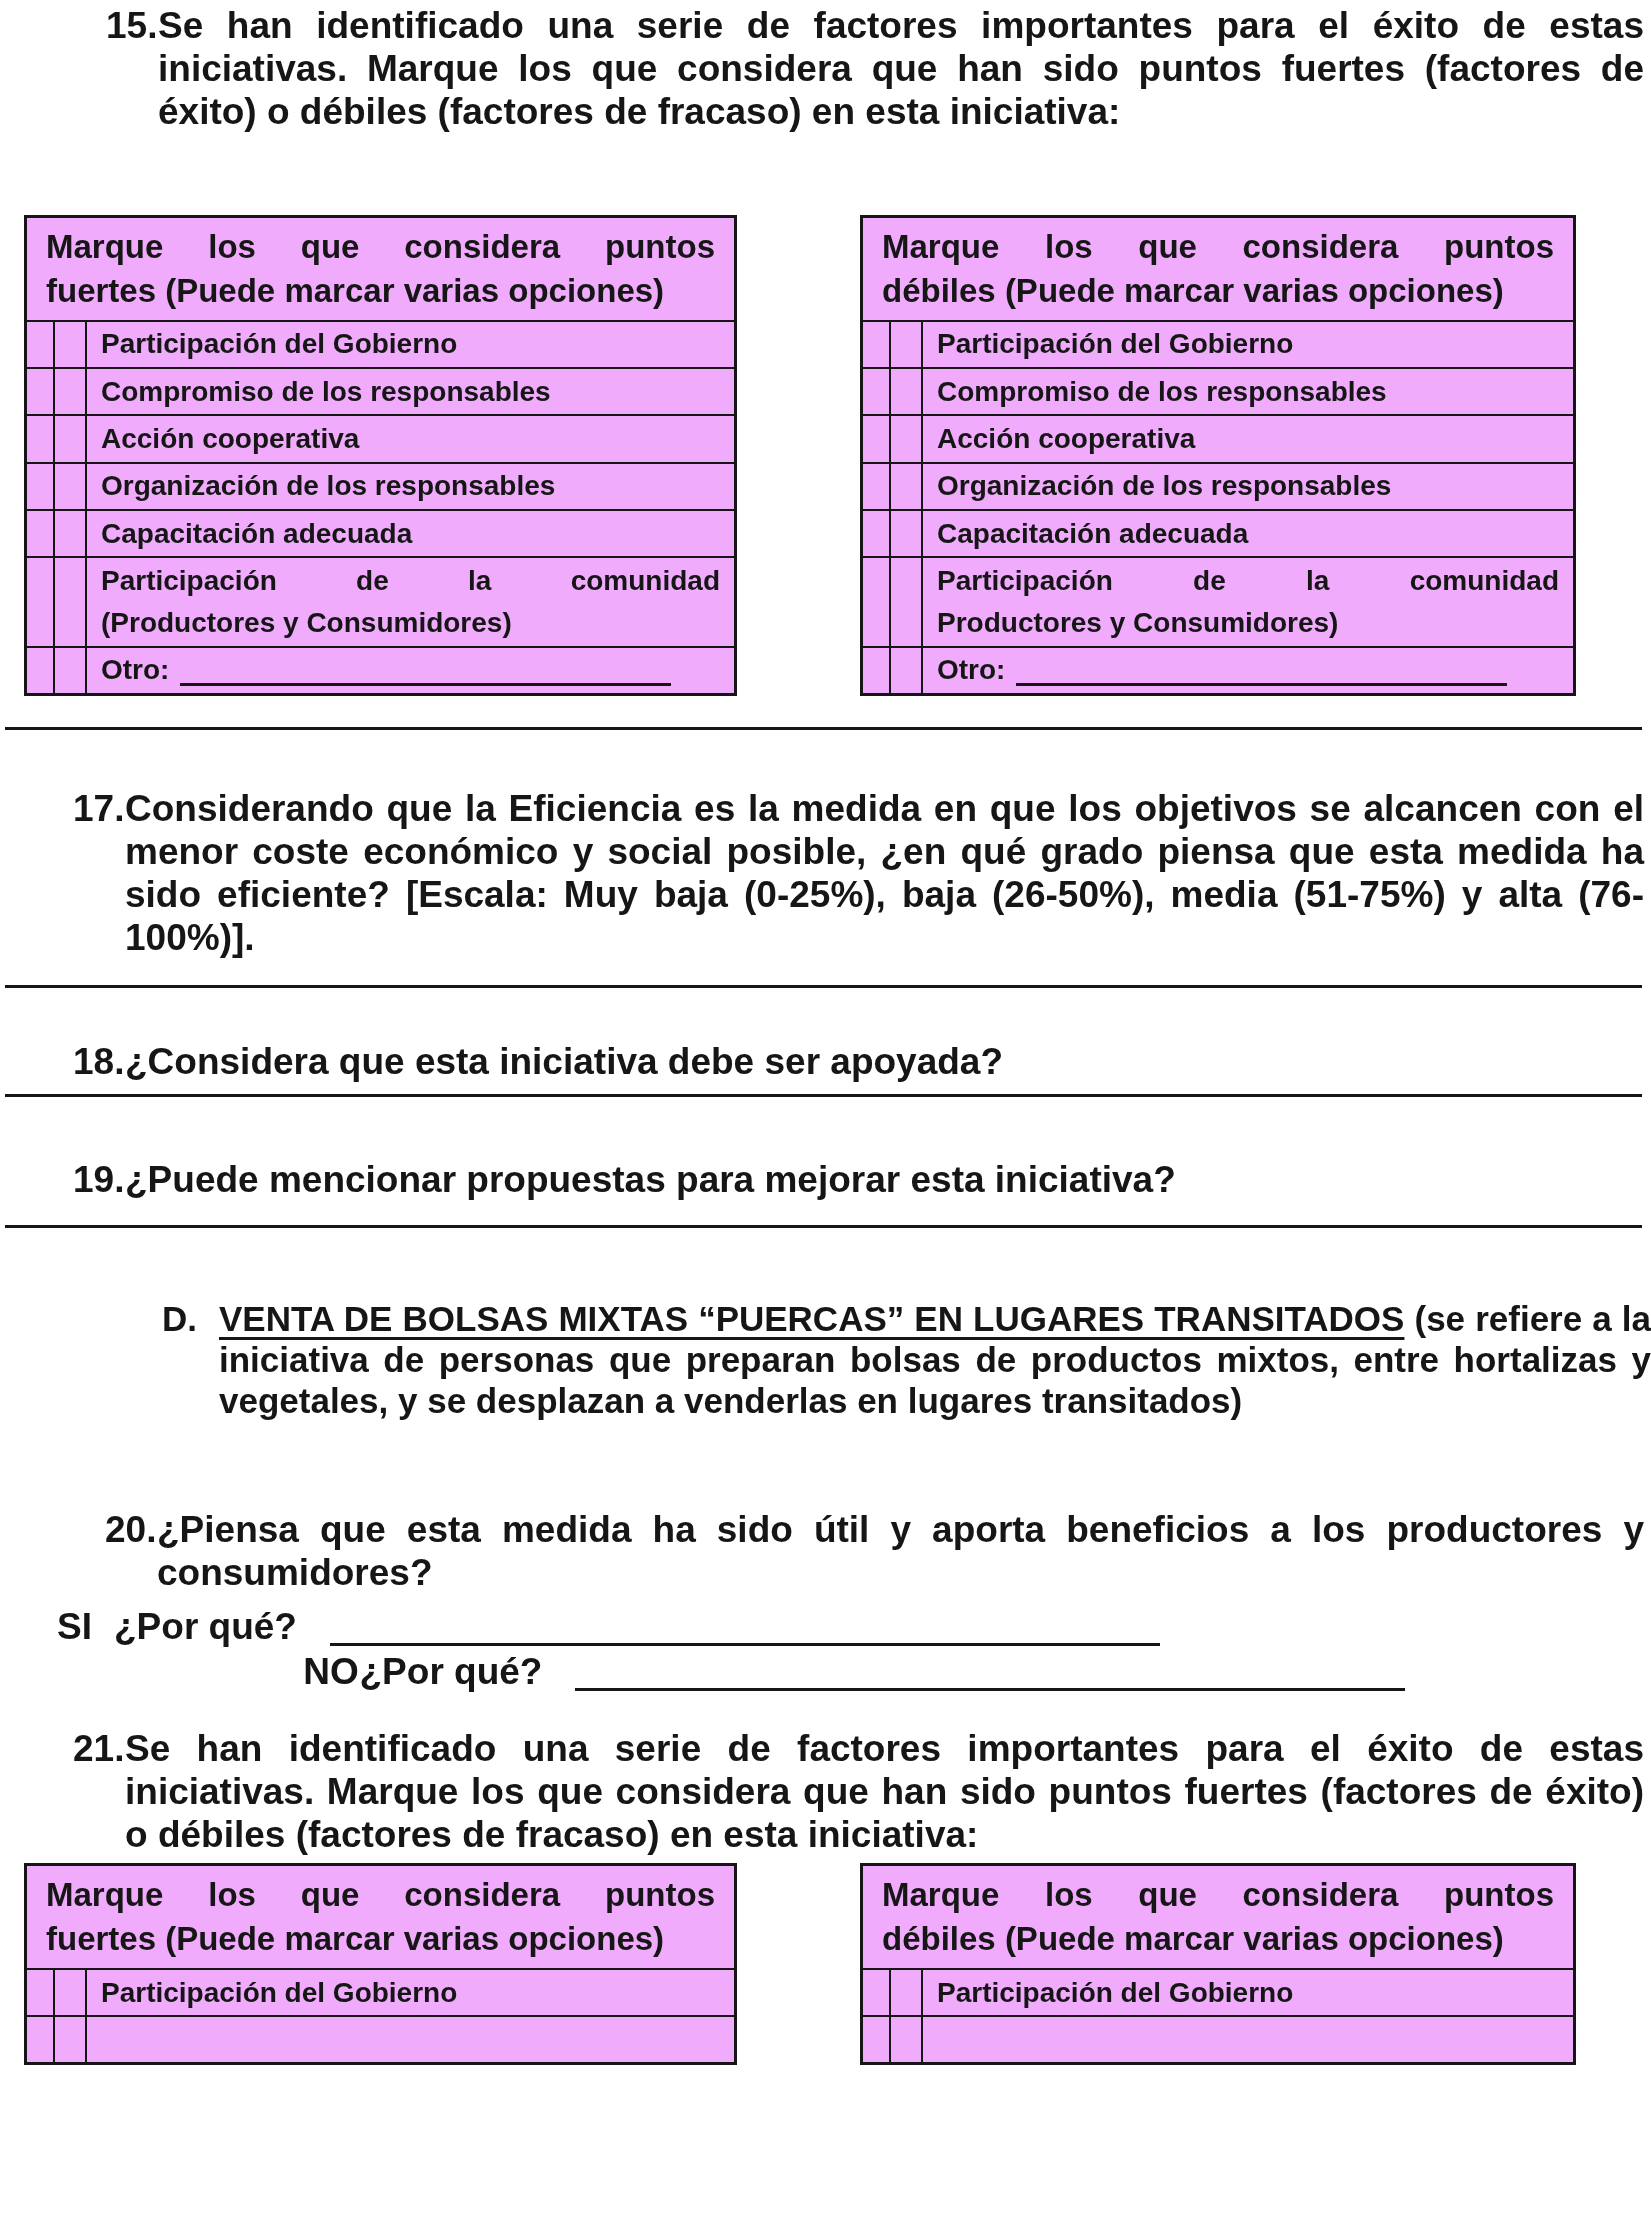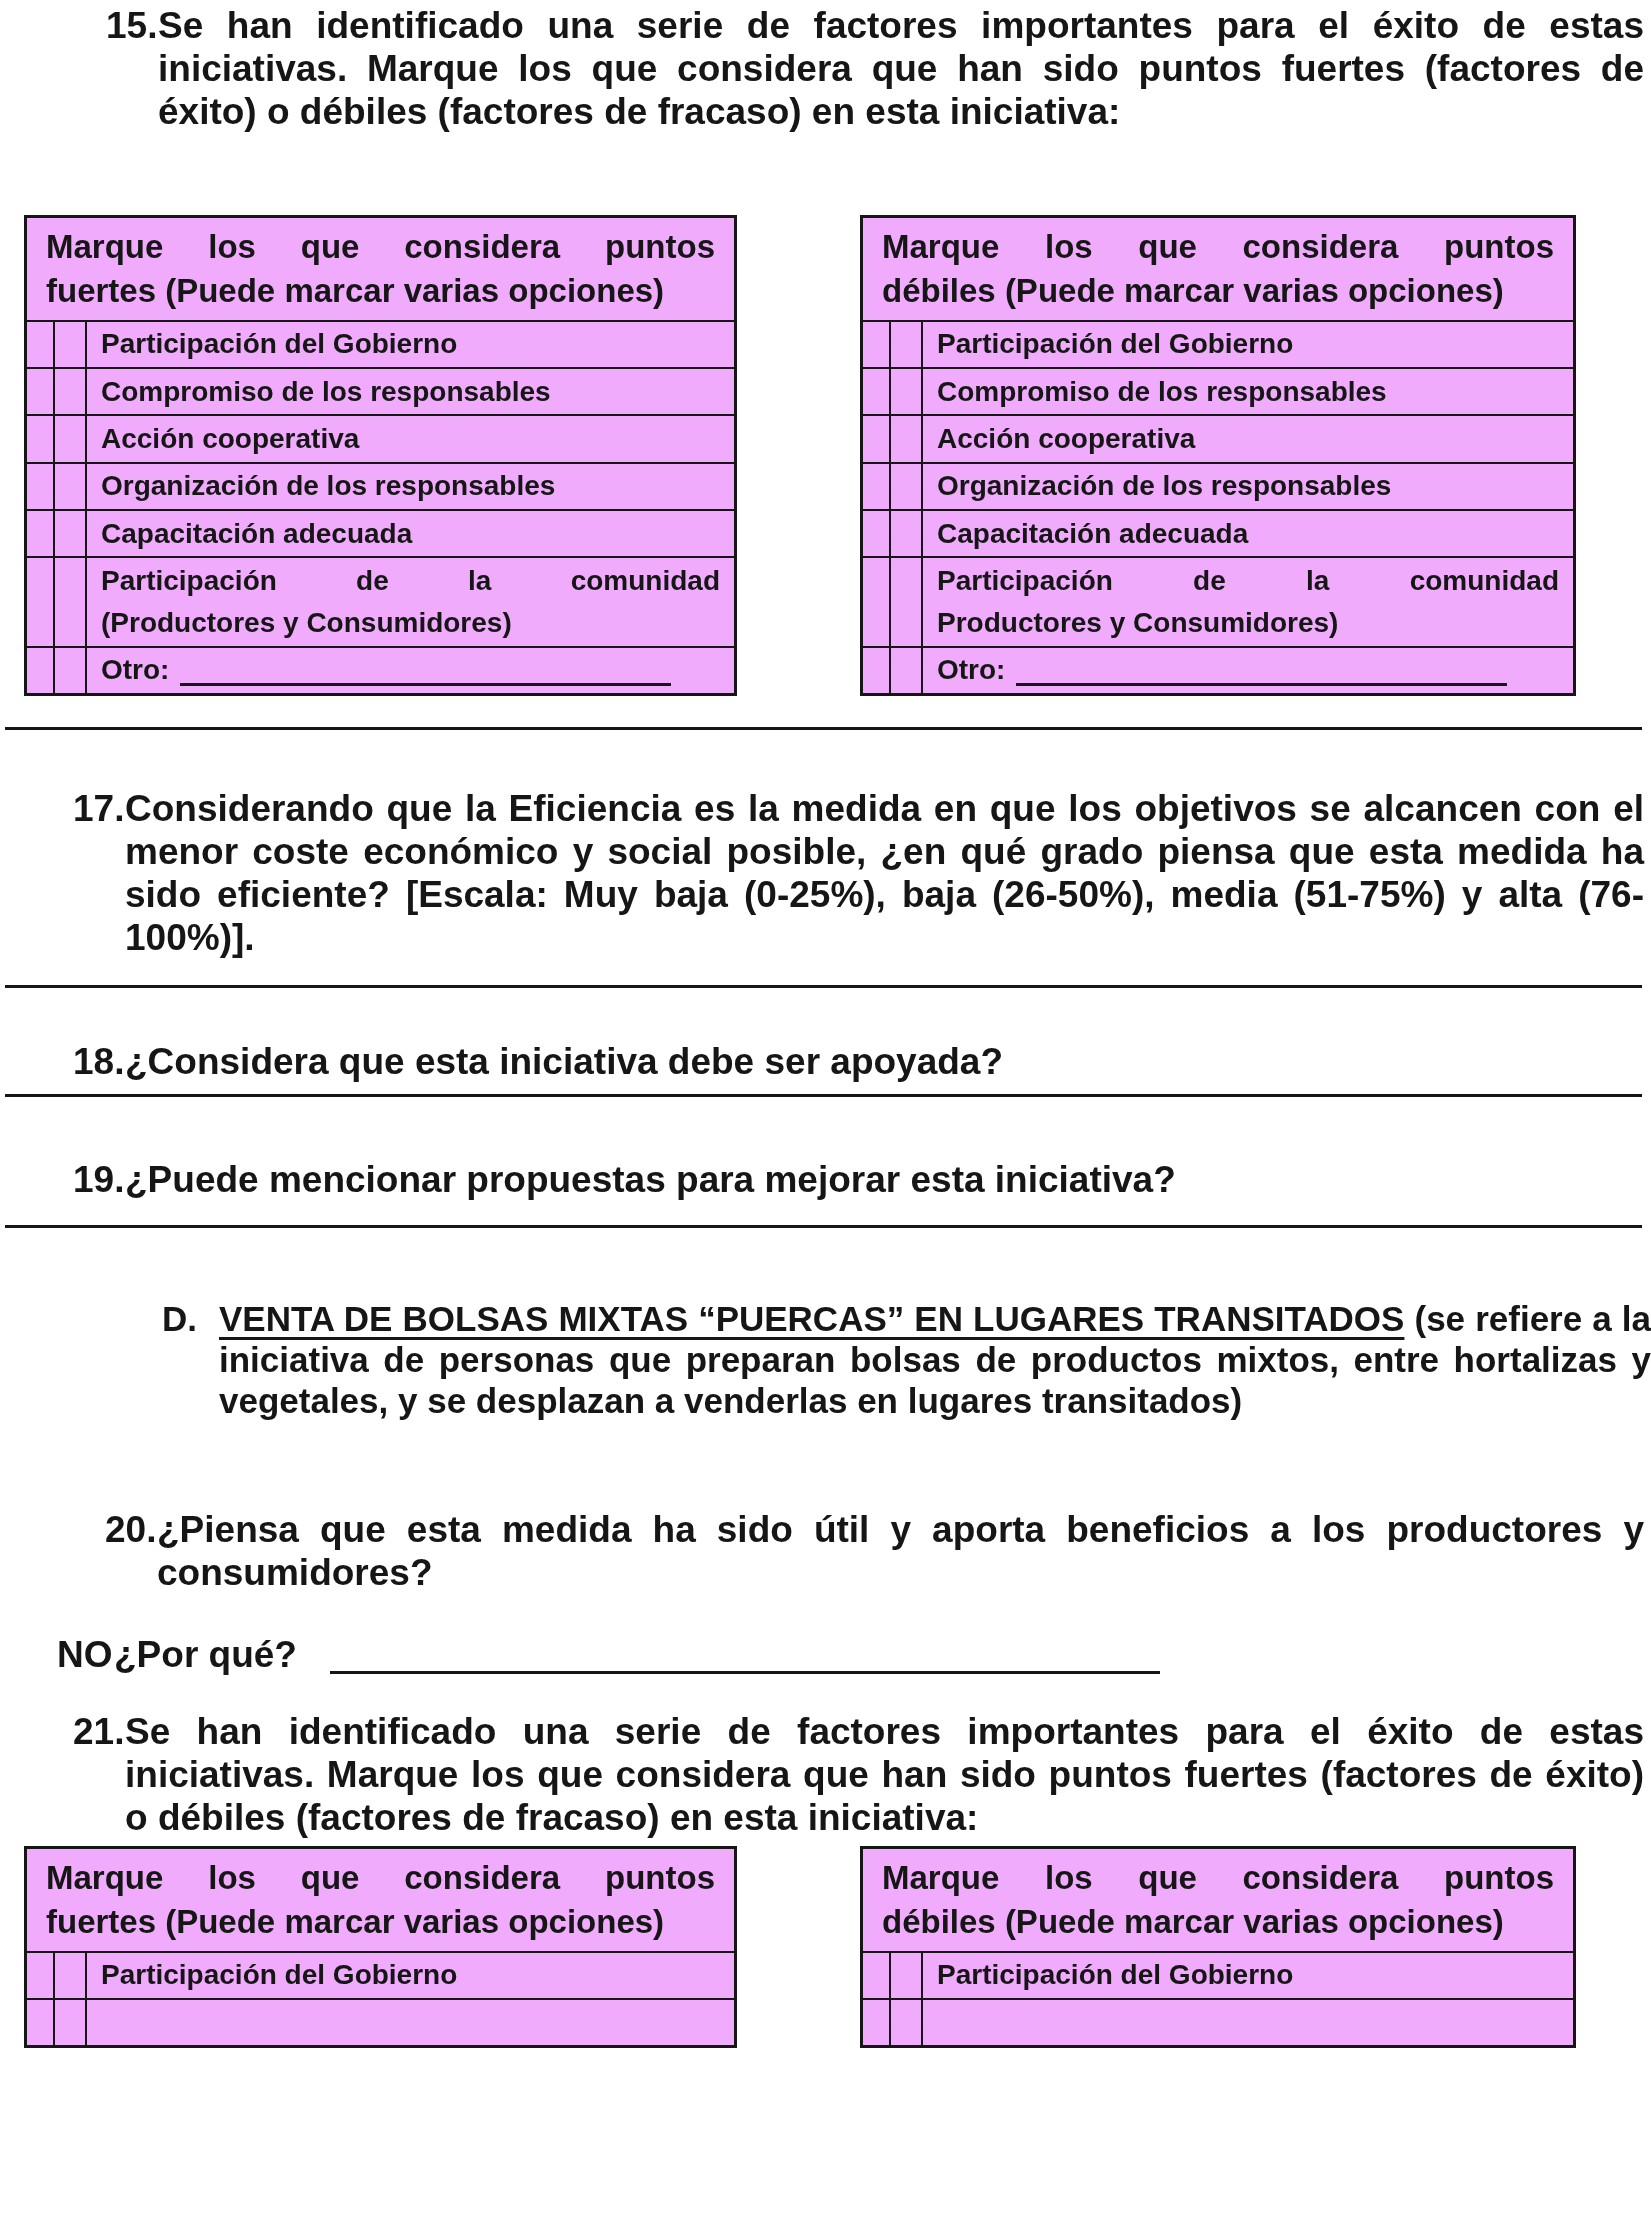--- a/index.html
+++ b/index.html
@@ -48,21 +48,21 @@
   .otro-blank{width:491px;margin-left:10.4px;}
 
   
   #sectionD{position:relative;padding-left:57px;margin:70px 0 0 162px;text-align:justify;font-size:35px;line-height:41px;}
   .dnum{position:absolute;left:0;top:0;}
   .dtitle{text-decoration:underline;text-decoration-thickness:2.6px;text-underline-offset:6px;}
 
   
   .yn-row{margin-left:57px;font-size:37px;line-height:45px;}
   #si-row{margin-top:10.4px;}
-  #no-row{margin-top:38px;}
+  #no-row{text-align:center;}
   .yn{display:inline-block;width:57px;}
   .blank-long{width:830px;margin-left:33px;height:37px;}
 </style>
 </head>
 <body>
 
 <div class="page">
 
   <div class="q" id="q15">
     <span class="qnum">15.</span>
@@ -188,20 +188,23 @@
 
   <div id="sectionD">
     <span class="dnum">D.</span>
     <span class="dtitle">VENTA DE BOLSAS MIXTAS “PUERCAS” EN LUGARES TRANSITADOS</span><span> (se refiere a la iniciativa de personas que preparan bolsas de productos mixtos, entre hortalizas y vegetales, y se desplazan a venderlas en lugares transitados)</span>
   </div>
 
   <div class="q" id="q20">
     <span class="qnum">20.</span>
     <span>¿Piensa que esta medida ha sido útil y aporta beneficios a los productores y consumidores?</span>
   </div>
+  <div class="yn-row" id="si-row">
+    <span class="yn">SI</span><span>¿Por qué?</span><span class="blank blank-long"></span>
+  </div>
   <div class="yn-row" id="no-row">
     <span class="yn">NO</span><span>¿Por qué?</span><span class="blank blank-long"></span>
   </div>
 
   <div class="q" id="q21">
     <span class="qnum">21.</span>
     <span>Se han identificado una serie de factores importantes para el éxito de estas iniciativas.  Marque los que considera que han sido puntos fuertes (factores de éxito) o débiles (factores de fracaso) en esta iniciativa:</span>
   </div>
 
   <div class="tables tables-21">

